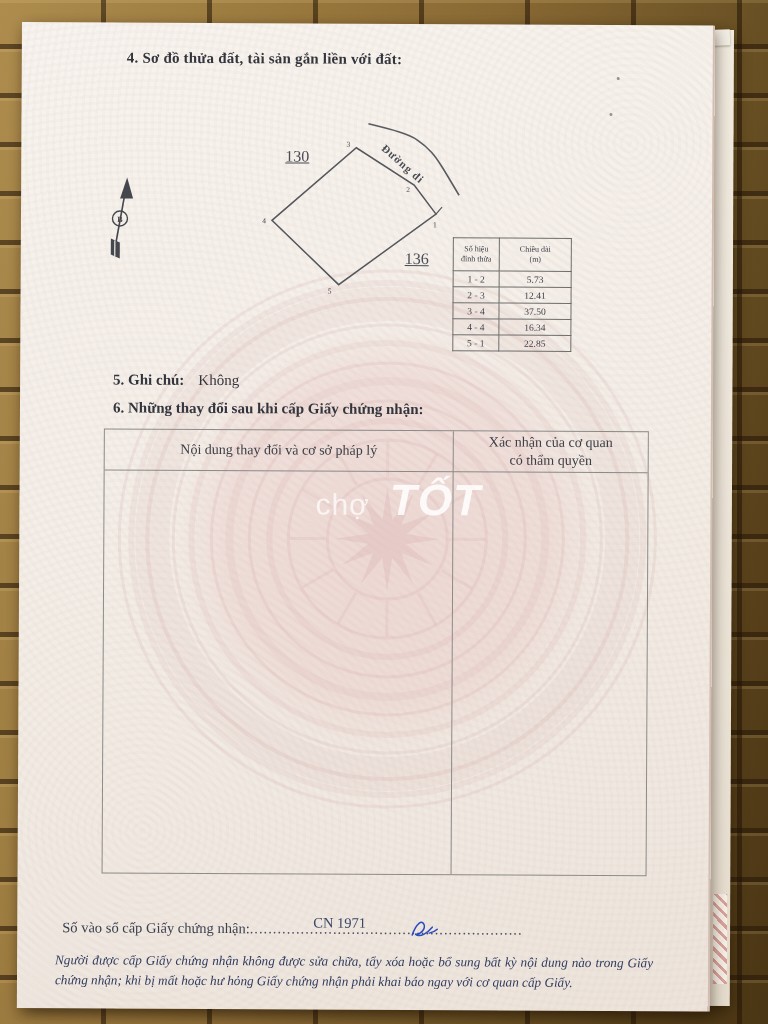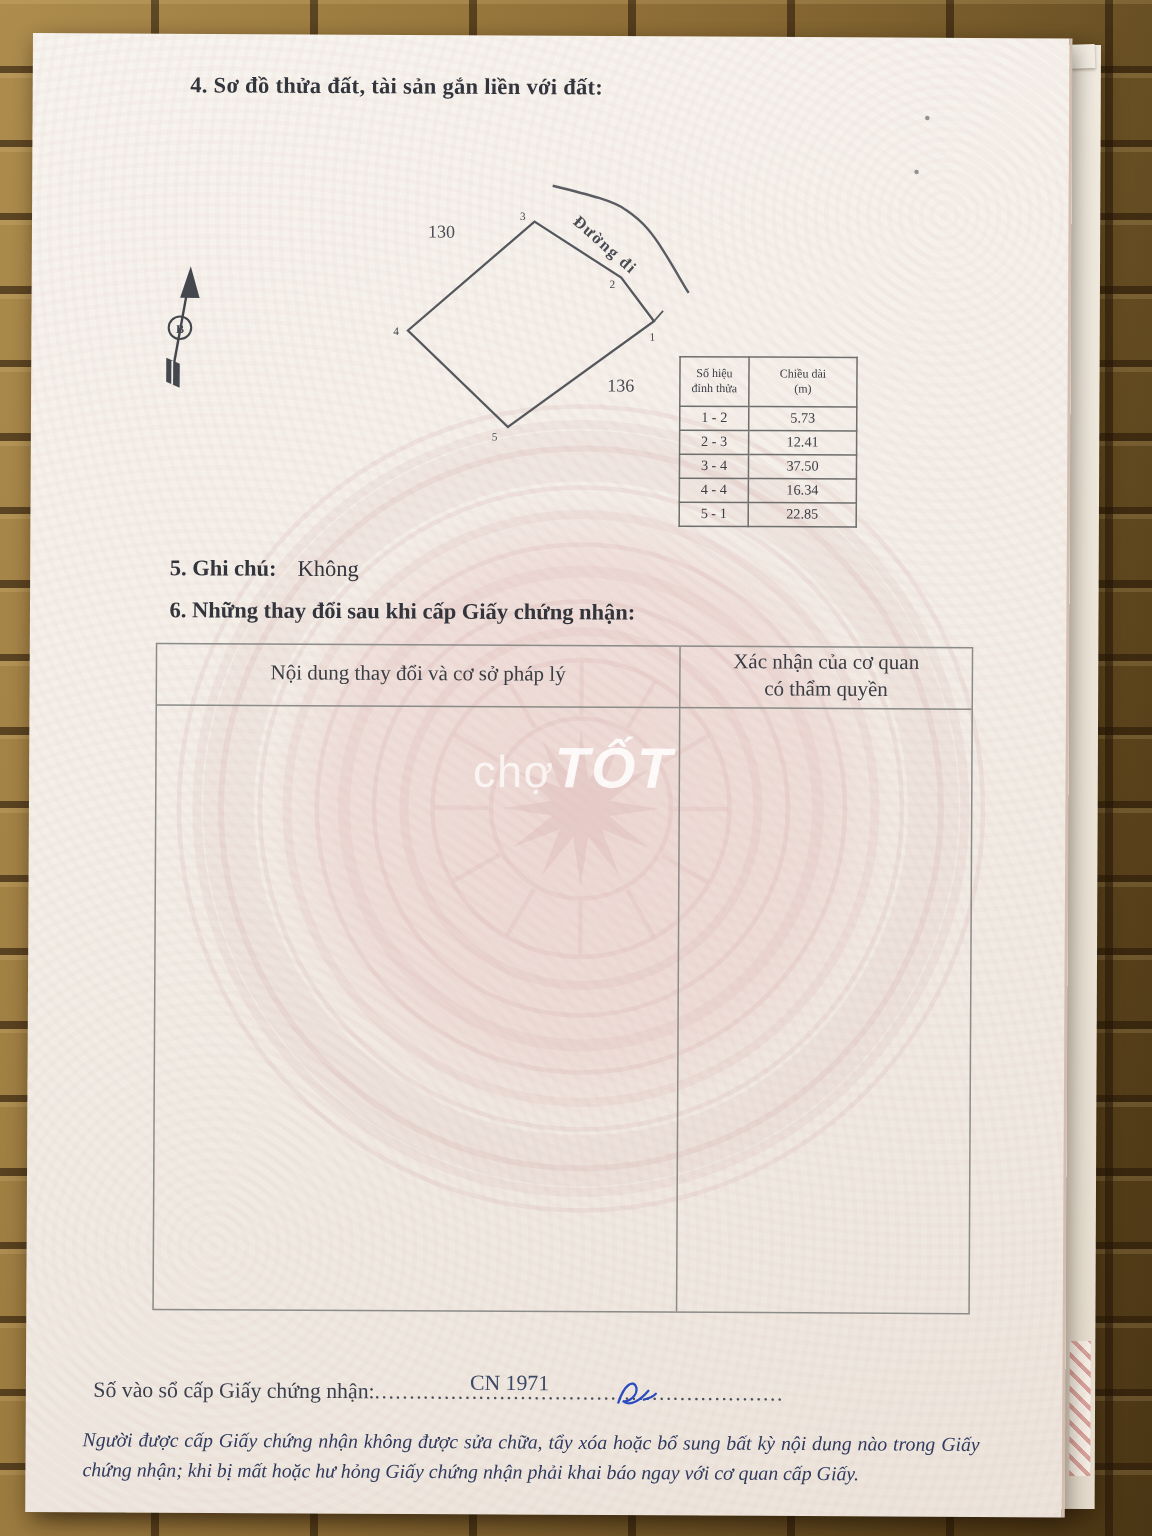--- a/index.html
+++ b/index.html
@@ -41,42 +41,42 @@
   }
   .abs{position:absolute;}
   .speck{position:absolute;width:3px;height:3px;border-radius:50%;background:rgba(70,70,75,0.55);}
   .title4{left:105px;top:27px;font-size:15px;font-weight:bold;color:#33353d;letter-spacing:0.2px;}
   .sec5{left:93px;top:349px;font-size:15px;color:#33353d;}
   .sec5 b{font-weight:bold;}
   .sec5 .val{margin-left:14px;font-weight:normal;}
   .sec6{left:93px;top:377px;font-size:15px;font-weight:bold;color:#33353d;}
   .drum{left:88px;top:235px;pointer-events:none;}
   .diagram-svg{left:0;top:0;}
-  .parcel-num{font-size:12px;color:#4a4c55;}
+  .parcel-num{font-size:16px;color:#4a4c55;text-decoration:underline;}
   .p130{left:264px;top:124px;}
   .p136{left:384px;top:226px;}
   .road-label{left:366px;top:118px;font-size:11px;font-weight:bold;color:#4a4c55;transform:rotate(41deg);transform-origin:left top;letter-spacing:1px;}
   .edge-table{
     position:absolute;left:432px;top:213px;width:119px;
     border-collapse:collapse;font-size:9px;color:#3c3e46;text-align:center;
   }
   .edge-table td,.edge-table th{border:1px solid #6e6e6c;padding:0;font-weight:normal;}
   .edge-table th{height:32px;font-size:8px;line-height:1.25;}
   .edge-table td{height:15px;font-size:9.5px;margin-left:44px;}
   .big-table{position:absolute;left:84px;top:406px;width:543px;height:443px;border:1px solid #8b8b88;}
   .big-table .vline{position:absolute;left:348px;top:0;width:1px;height:100%;background:#8b8b88;}
   .big-table .hline{position:absolute;left:0;top:40px;width:100%;height:1px;background:#8b8b88;}
   .big-table .h1{position:absolute;left:0;top:0;width:348px;height:40px;display:flex;align-items:center;justify-content:center;font-size:14px;color:#3c3e46;}
   .big-table .h2{position:absolute;left:349px;top:0;width:194px;height:40px;display:flex;flex-direction:column;align-items:center;justify-content:center;font-size:14px;line-height:1.3;color:#3c3e46;}
   .watermark{
-    left:296px;top:468px;display:flex;align-items:baseline;
+    left:296px;top:451px;display:flex;align-items:baseline;
     font-family:"Liberation Sans","DejaVu Sans",sans-serif;
   }
   .watermark .w1{font-size:30px;color:rgba(255,255,255,0.72);letter-spacing:1px;}
-  .watermark .w2{font-size:38px;font-weight:bold;font-style:italic;color:rgba(255,255,255,0.85);letter-spacing:1px;}
+  .watermark .w2{font-size:44px;font-weight:bold;font-style:italic;color:rgba(255,255,255,0.85);letter-spacing:1px;margin-left:20px;}
   .serial{left:45px;top:897px;font-size:14.5px;color:#3a3f4e;white-space:nowrap;}
   .serial .dots{letter-spacing:1px;color:#4a4f5c;}
   .serial-val{left:296px;top:891px;font-size:14.5px;color:#3b4866;}
   .squiggle{left:392px;top:893px;}
   .notice{
     left:38px;top:928px;width:598px;font-size:13.2px;font-style:italic;
     color:#2f3a5e;line-height:1.55;text-align:justify;
   }
 </style>
 </head>

